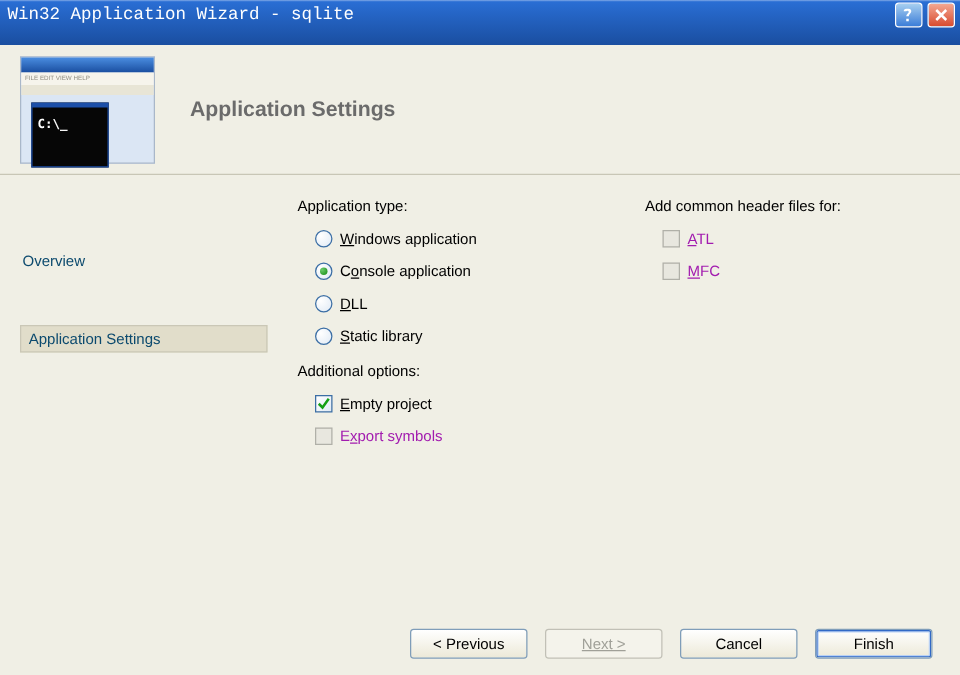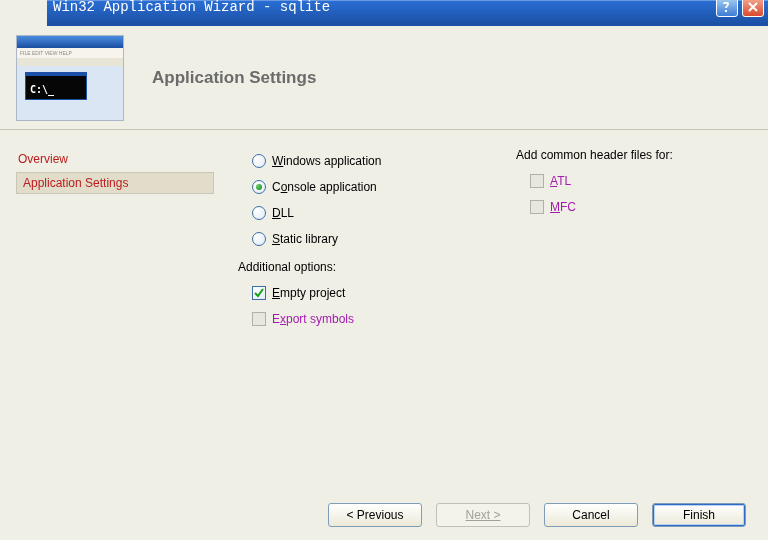--- a/index.html
+++ b/index.html
@@ -7,28 +7,27 @@
     margin: 0;
     width: 768px;
     height: 540px;
     font-family: Tahoma, Arial, sans-serif;
     font-size: 12px;
     background: #f0efe5;
     overflow: hidden;
     position: relative;
   }
   .titlebar {
-    height: 26px;
+    height: 36px;
     background: linear-gradient(to bottom, #2a6fd6, #1a4ea0);
     display: flex;
     align-items: center;
     padding: 0 4px 12px 6px;
     color: #fff;
     box-shadow: inset 0 1px 0 rgba(255,255,255,0.3);
-    margin-left: 47px;
   }
   .title-text {
     flex: 1;
     font-family: "Fixedsys", "Courier New", monospace;
     font-size: 14px;
     letter-spacing: 0px;
     white-space: pre;
   }
   .title-btns { display: flex; gap: 4px; }
   .title-btn {
@@ -65,21 +64,21 @@
     background:#f6f4ec;
     font-size:5px; color:#8e8c80; padding:2px 3px;
     white-space: nowrap; overflow:hidden;
   }
   .bg-tool {
     position: absolute; top:22px; left:0; right:0; height:8px;
     background:#e8e5d6;
   }
   .console {
     position:absolute; top:36px; left:8px;
-    width:62px; height:28px;
+    width:62px; height:52px;
     background:#060606;
     border:1px solid #1c4fa8; border-top:4px solid #1c4fa8;
   }
   .console-text {
     position:absolute; top:8px; left:4px;
     color:#fff; font-family: monospace; font-size:10px; font-weight:bold;
   }
   .header-title {
     font-family: Verdana, Tahoma, sans-serif;
     font-size: 17px;
@@ -90,23 +89,24 @@
   .content {
     display: flex;
     height: calc(540px - 26px - 104px - 50px);
   }
   .nav {
     width: 230px;
     padding: 18px 16px;
   }
   .nav-link {
     display:block;
-    color: #b91c1c;
+    color: #0c4a6e;
     padding: 4px 2px;
     margin-bottom: 2px;
+    margin-top: 40px;
   }
   .nav-item-selected {
     background: #e1ddca;
     border: 1px solid #cac7b6;
     padding: 3px 6px;
   }
   .main {
     flex:1;
     padding: 18px 24px 10px 8px;
     display: flex;
@@ -208,20 +208,21 @@
 </div>
 
 <div class="content">
   <div class="nav">
     <span class="nav-link">Overview</span>
     <span class="nav-link nav-item-selected">Application Settings</span>
   </div>
 
   <div class="main">
     <div class="col" style="width:250px">
+      <div class="group-label">Application type:</div>
 
       <div class="option-row">
         <span class="radio"></span>
         <span class="option-label"><u>W</u>indows application</span>
       </div>
       <div class="option-row">
         <span class="radio checked">
             <span class="dot"></span>
           </span>
         <span class="option-label">C<u>o</u>nsole application</span>

